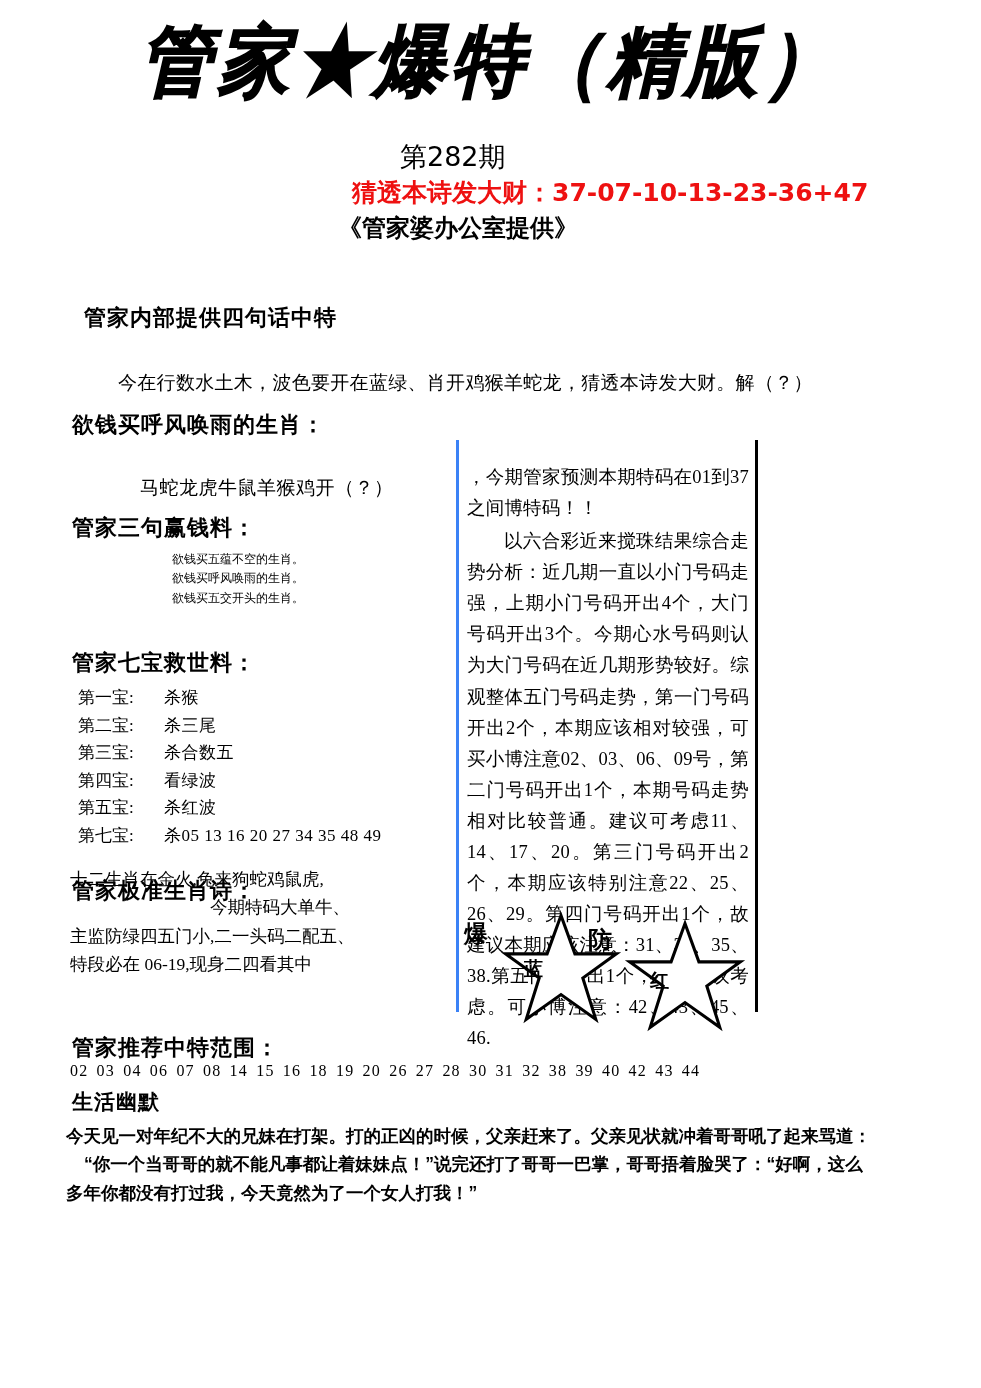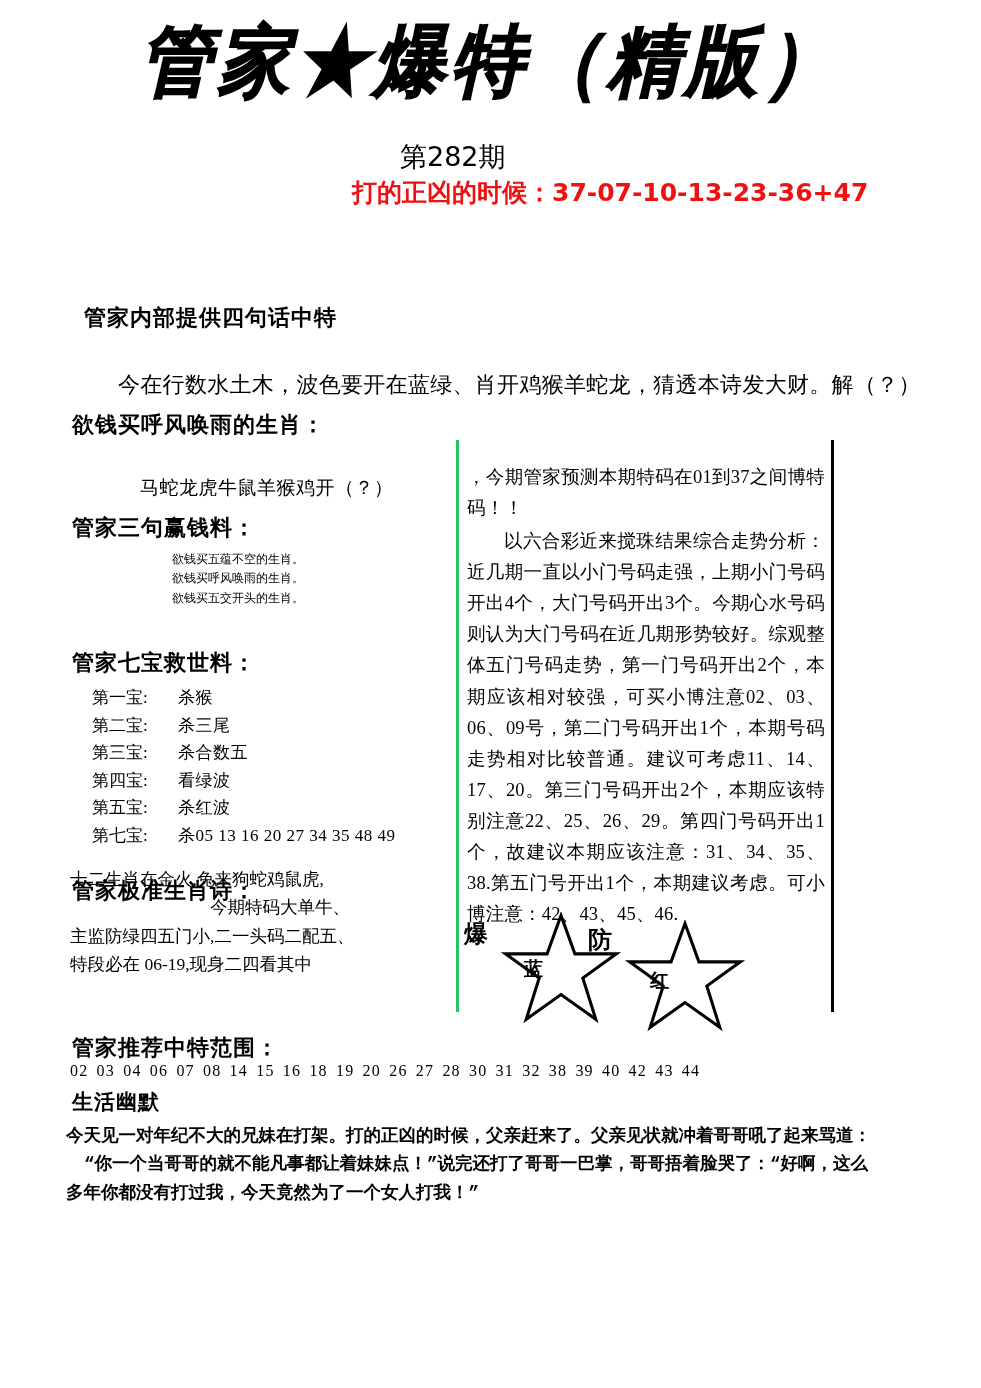--- a/index.html
+++ b/index.html
@@ -94,21 +94,21 @@
     top: 303px;
     width: 380px;
     margin-left: 12px;
   }
 
   .four-verse {
     position: absolute;
     left: 118px;
     top: 370px;
     width: 700px;
-    font-size: 22px;
+    font-size: 19px;
     font-family: Liberation Serif, serif;
     white-space: nowrap;
     letter-spacing: 0.3px;
   }
 
   .sec-nine-head { position: absolute; left: 72px; top: 410px; }
   .nine-line {
     position: absolute;
     left: 140px;
     top: 475px;
@@ -129,21 +129,21 @@
 
   .sec-seven-head { position: absolute; left: 72px; top: 648px; }
   .seven-list {
     position: absolute;
     left: 78px;
     top: 684px;
     font-size: 17px;
     font-family: "Liberation Serif", "DejaVu Serif", serif;
     line-height: 1.62;
   }
-  .seven-list .row { white-space: nowrap; margin-left: 14px; }
+  .seven-list .row { white-space: nowrap; }
   .seven-list .k { display: inline-block; min-width: 86px; }
   .seven-list .v { letter-spacing: 0.5px; }
 
   .sec-poem-head { position: absolute; left: 72px; top: 876px; }
   .poem {
     position: absolute;
     left: 70px;
     top: 865px;
     width: 400px;
     font-size: 17.5px;
@@ -163,37 +163,37 @@
     word-spacing: 3px;
     white-space: nowrap;
   }
 
   .sec-humor-head { position: absolute; left: 72px; top: 1088px; font-size: 21px; }
   .humor-body {
     position: absolute;
     left: 66px;
     top: 1122px;
     width: 860px;
-    font-family: Liberation Mono, monospace;
+    font-family: Liberation Sans, sans-serif;
     font-weight: 700;
     font-size: 17.5px;
     line-height: 1.62;
     text-align: justify;
     text-indent: 0;
   }
   .humor-body .l2 { padding-left: 18px; }
 
   
   .analysis-box {
     position: absolute;
     left: 456px;
     top: 440px;
-    width: 378px;
+    width: 302px;
     height: 572px;
-    border-left: 3px solid #22c55e;
+    border-left: 3px solid #3b82f6;
     border-right: 3px solid #000;
     box-sizing: border-box;
     padding: 22px 6px 0 8px;
   }
   .analysis-p {
     font-family: "Liberation Serif", "DejaVu Serif", serif;
     font-size: 18.5px;
     line-height: 1.68;
     text-align: justify;
     margin: 0;
@@ -239,22 +239,23 @@
 
 <div class="page">
 
   <div class="masthead">
     <div class="masthead-title">管家★爆特（精版）</div>
   </div>
 
   <div class="issue-block">
     <div class="issue-no">第282期</div>
     <div class="last-draw">
-      <span class="ld-label">打的正凶的时候：</span><span class="ld-nums">37-07-10-13-23-36+47</span>
-    </div>
+      <span class="ld-label">猜透本诗发大财：</span><span class="ld-nums">37-07-10-13-23-36+47</span>
+    </div>
+    <div class="provider">《管家婆办公室提供》</div>
   </div>
 
   <div class="sec-head left-col">管家内部提供四句话中特</div>
   <div class="four-verse">今在行数水土木，波色要开在蓝绿、肖开鸡猴羊蛇龙，猜透本诗发大财。解（？）</div>
 
   <div class="sec-head sec-nine-head">欲钱买呼风唤雨的生肖：</div>
   <div class="nine-line">马蛇龙虎牛鼠羊猴鸡开（？）</div>
 
   <div class="sec-head sec-three-head">管家三句赢钱料：</div>
   <div class="three-lines">

